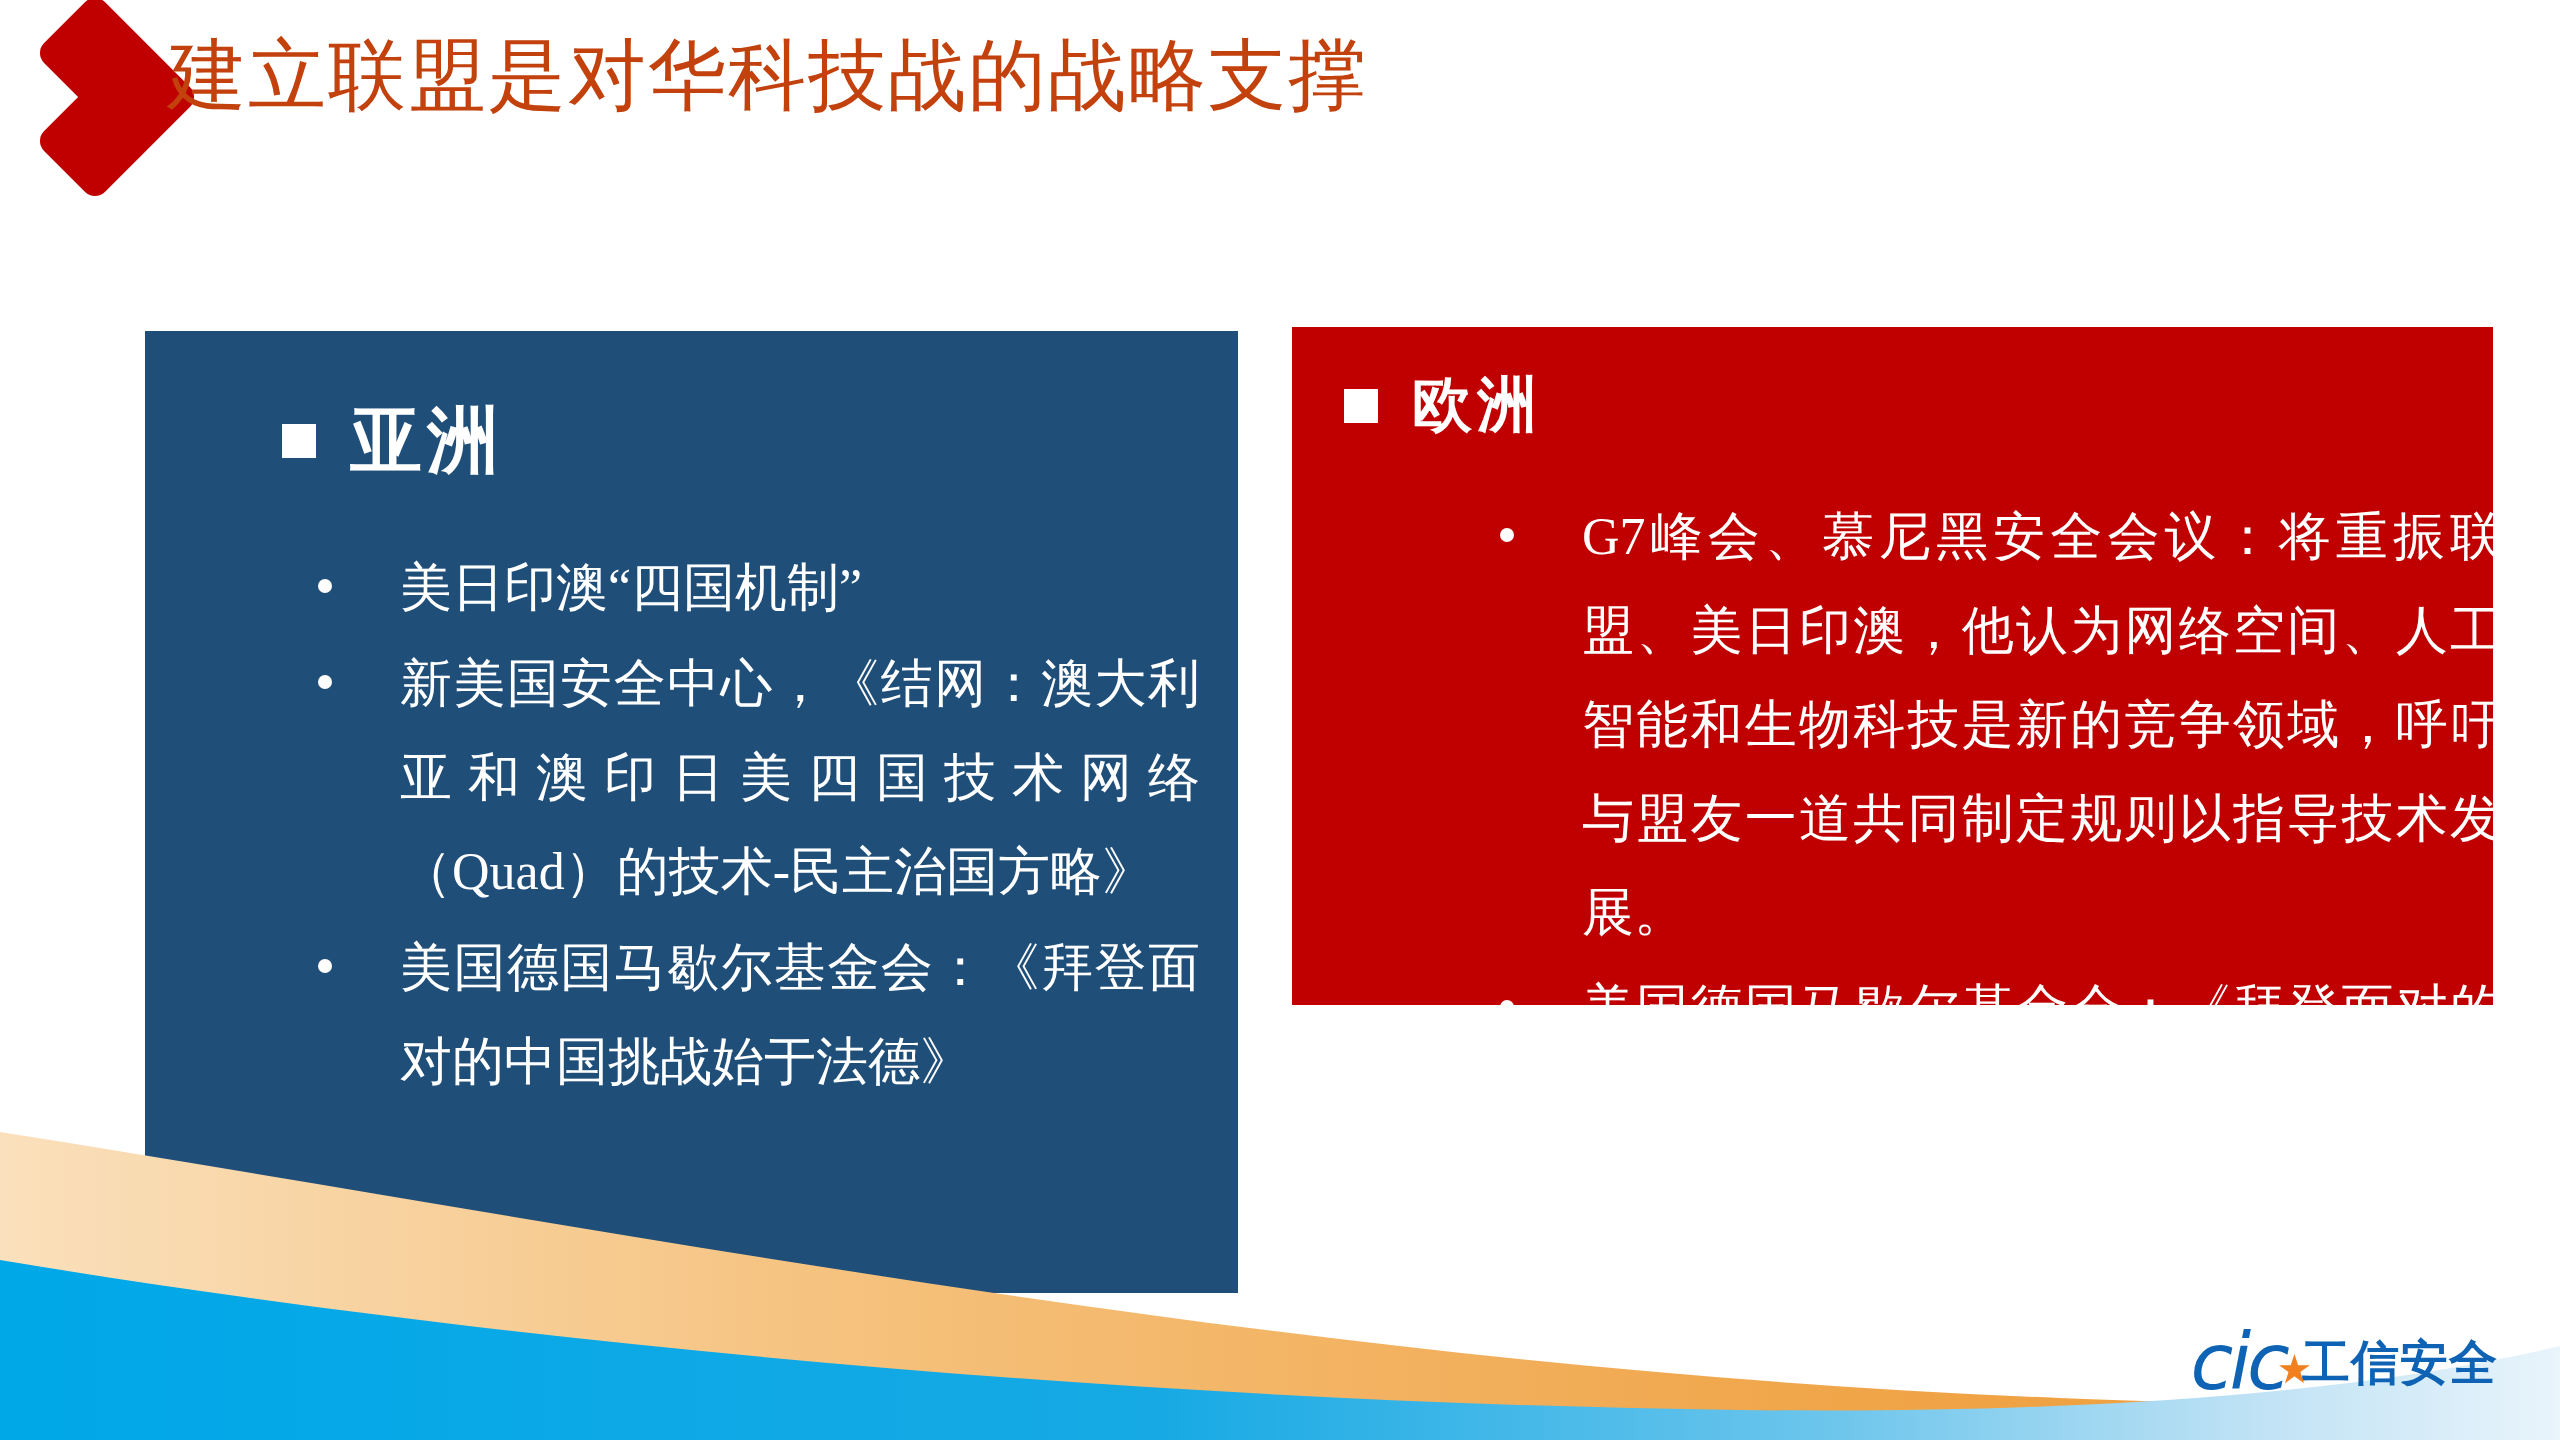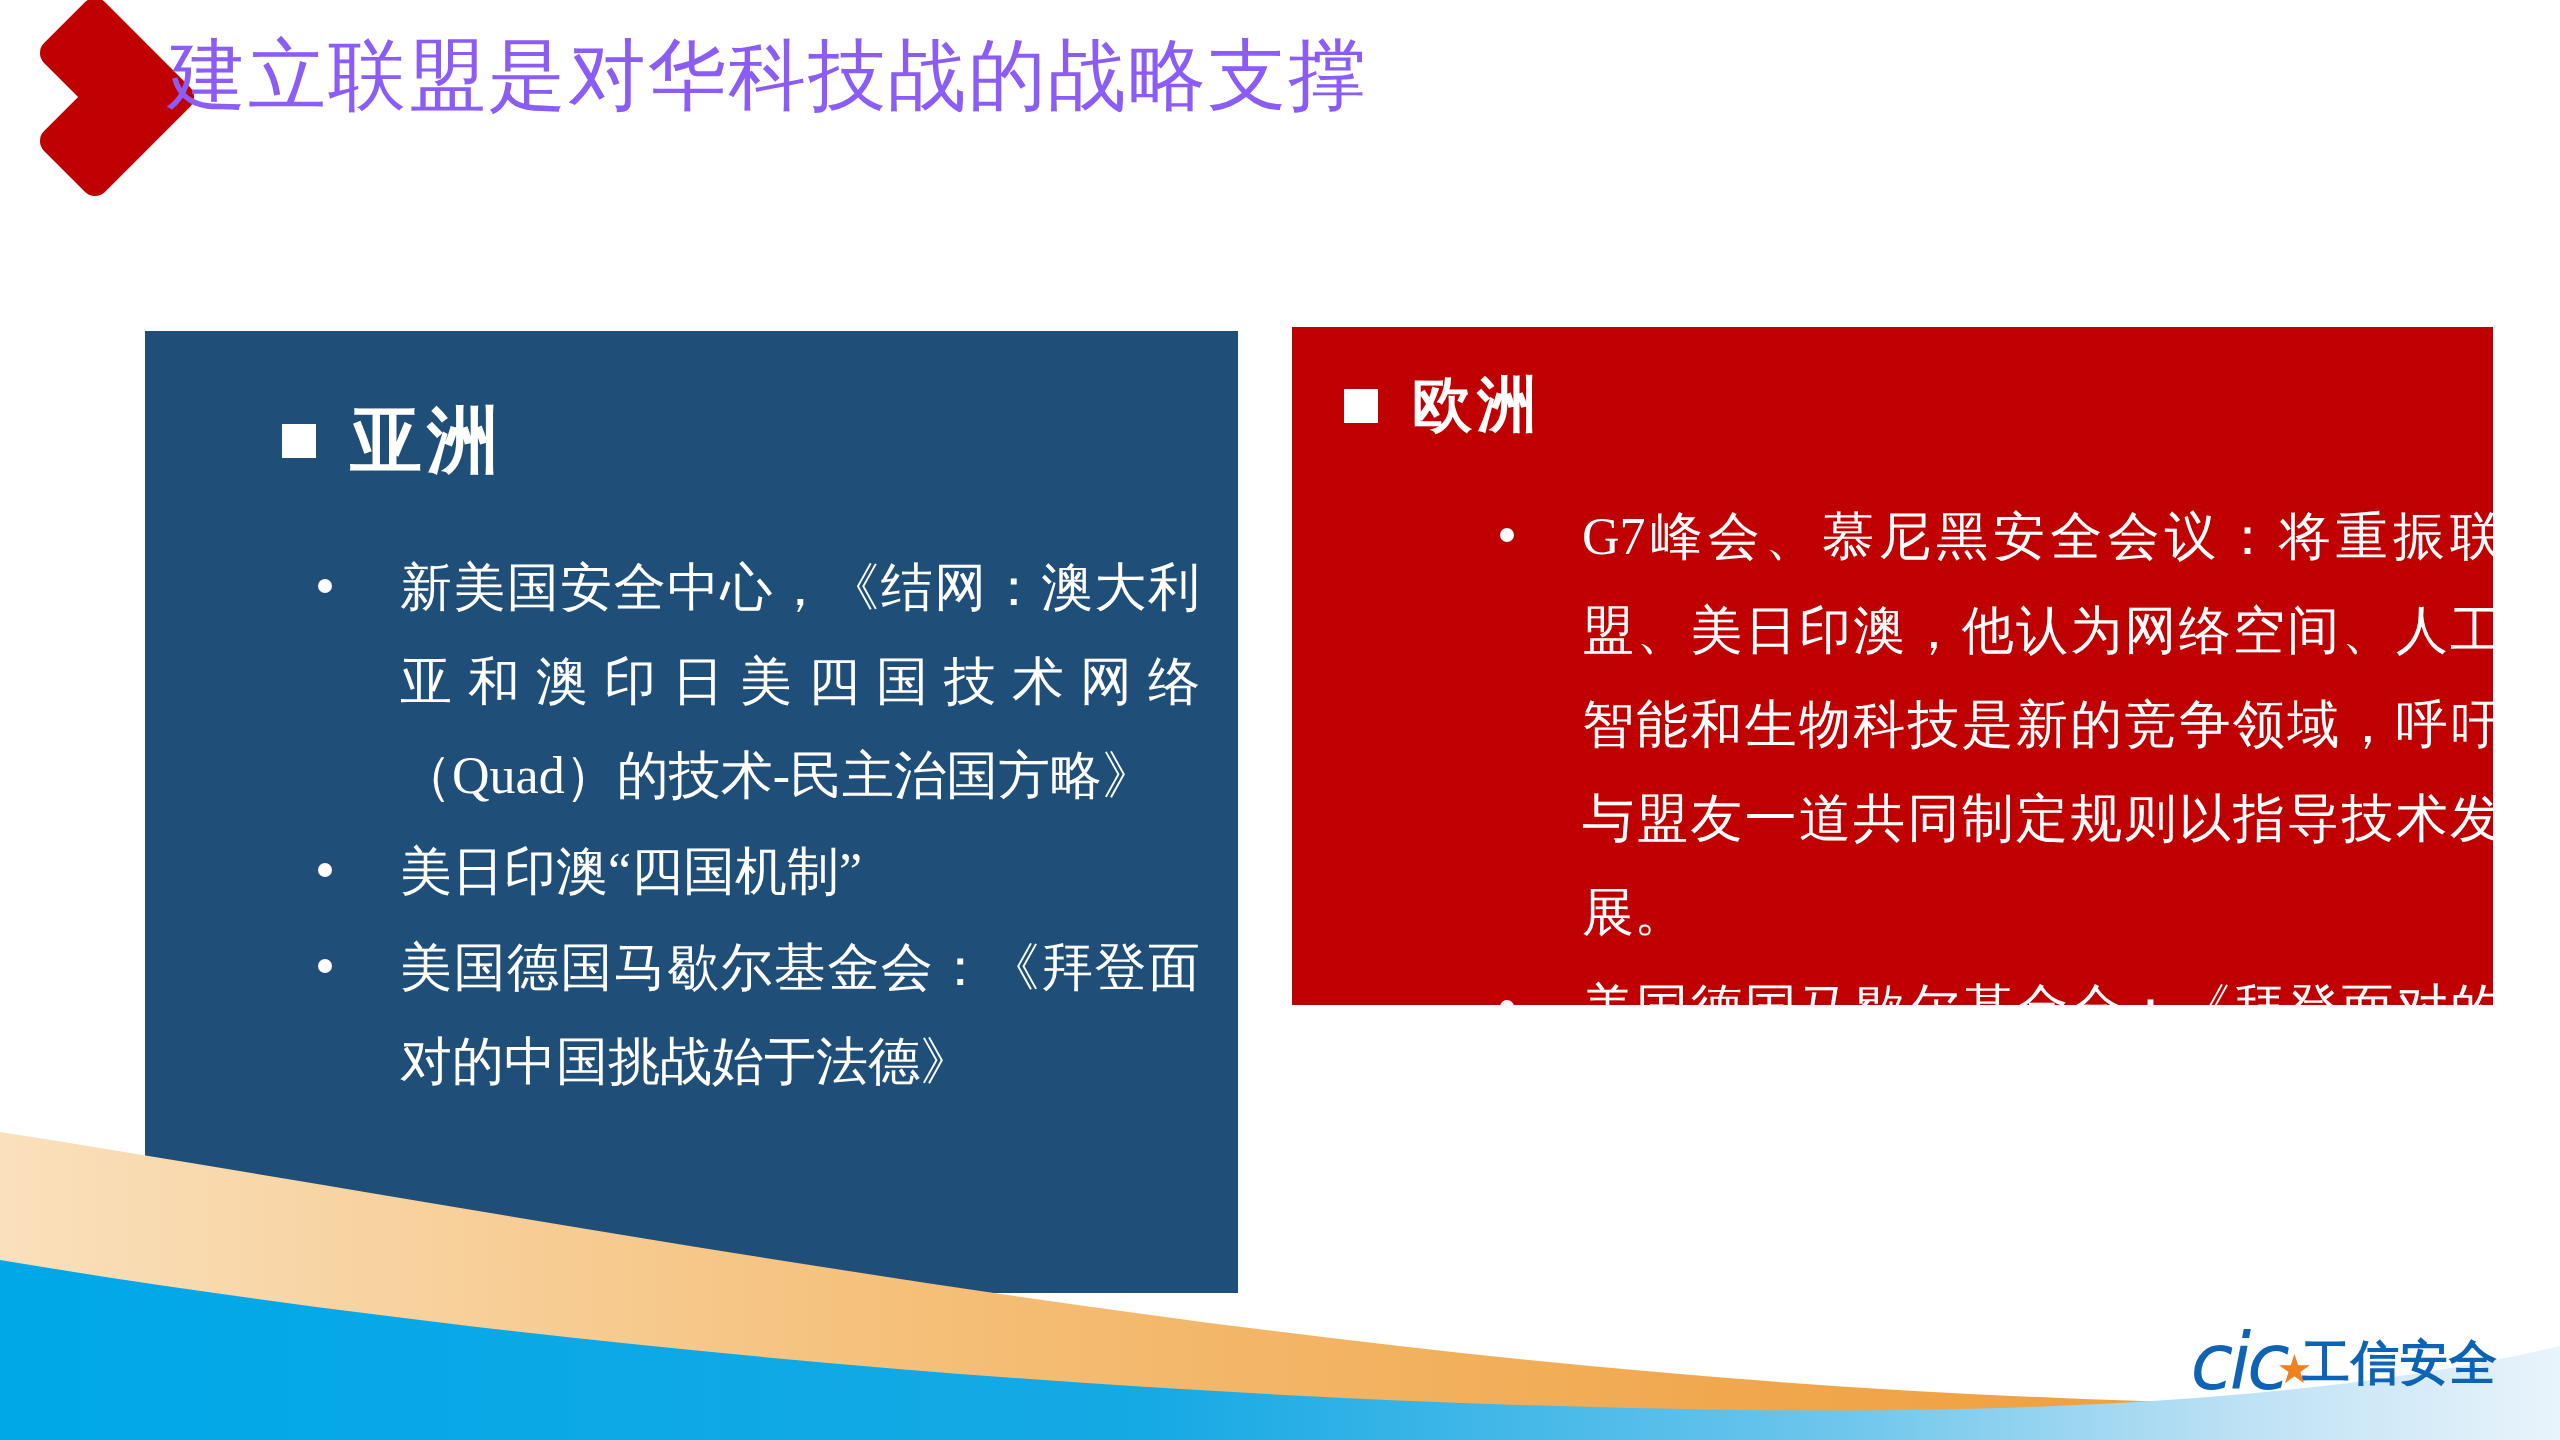--- a/index.html
+++ b/index.html
@@ -193,38 +193,38 @@
 <div class="slide">
 
   <div class="title-bar">
 
     <div class="title-logo">
       <span class="diamond d1" style="background:#C00000"></span>
       <span class="diamond d2" style="background:#C00000"></span>
       <span class="diamond d3" style="background:#C00000"></span>
     </div>
 
-    <div class="title-text" style="color:#8b5cf6">建立联盟是对华科技战的战略支撑</div>
+    <div class="title-text" style="color:#c2410c">建立联盟是对华科技战的战略支撑</div>
   </div>
 
   <div class="panel panel-blue" style="background:#1F4E79">
 
     <div class="panel-header">
       <span class="header-marker"></span>
       <span class="header-label">亚洲</span>
     </div>
 
     <ul class="bullet-list">
       <li class="bullet-item">
         <span class="bullet-dot"></span>
+        <span>美日印澳“四国机制”</span>
+      </li>
+      <li class="bullet-item">
+        <span class="bullet-dot"></span>
         <span>新美国安全中心，《结网：澳大利亚和澳印日美四国技术网络（Quad）的技术-民主治国方略》</span>
-      </li>
-      <li class="bullet-item">
-        <span class="bullet-dot"></span>
-        <span>美日印澳“四国机制”</span>
       </li>
       <li class="bullet-item">
         <span class="bullet-dot"></span>
         <span>美国德国马歇尔基金会：《拜登面对的中国挑战始于法德》</span>
       </li>
     </ul>
   </div>
 
   <div class="panel panel-red" style="background:#C00000">
 

